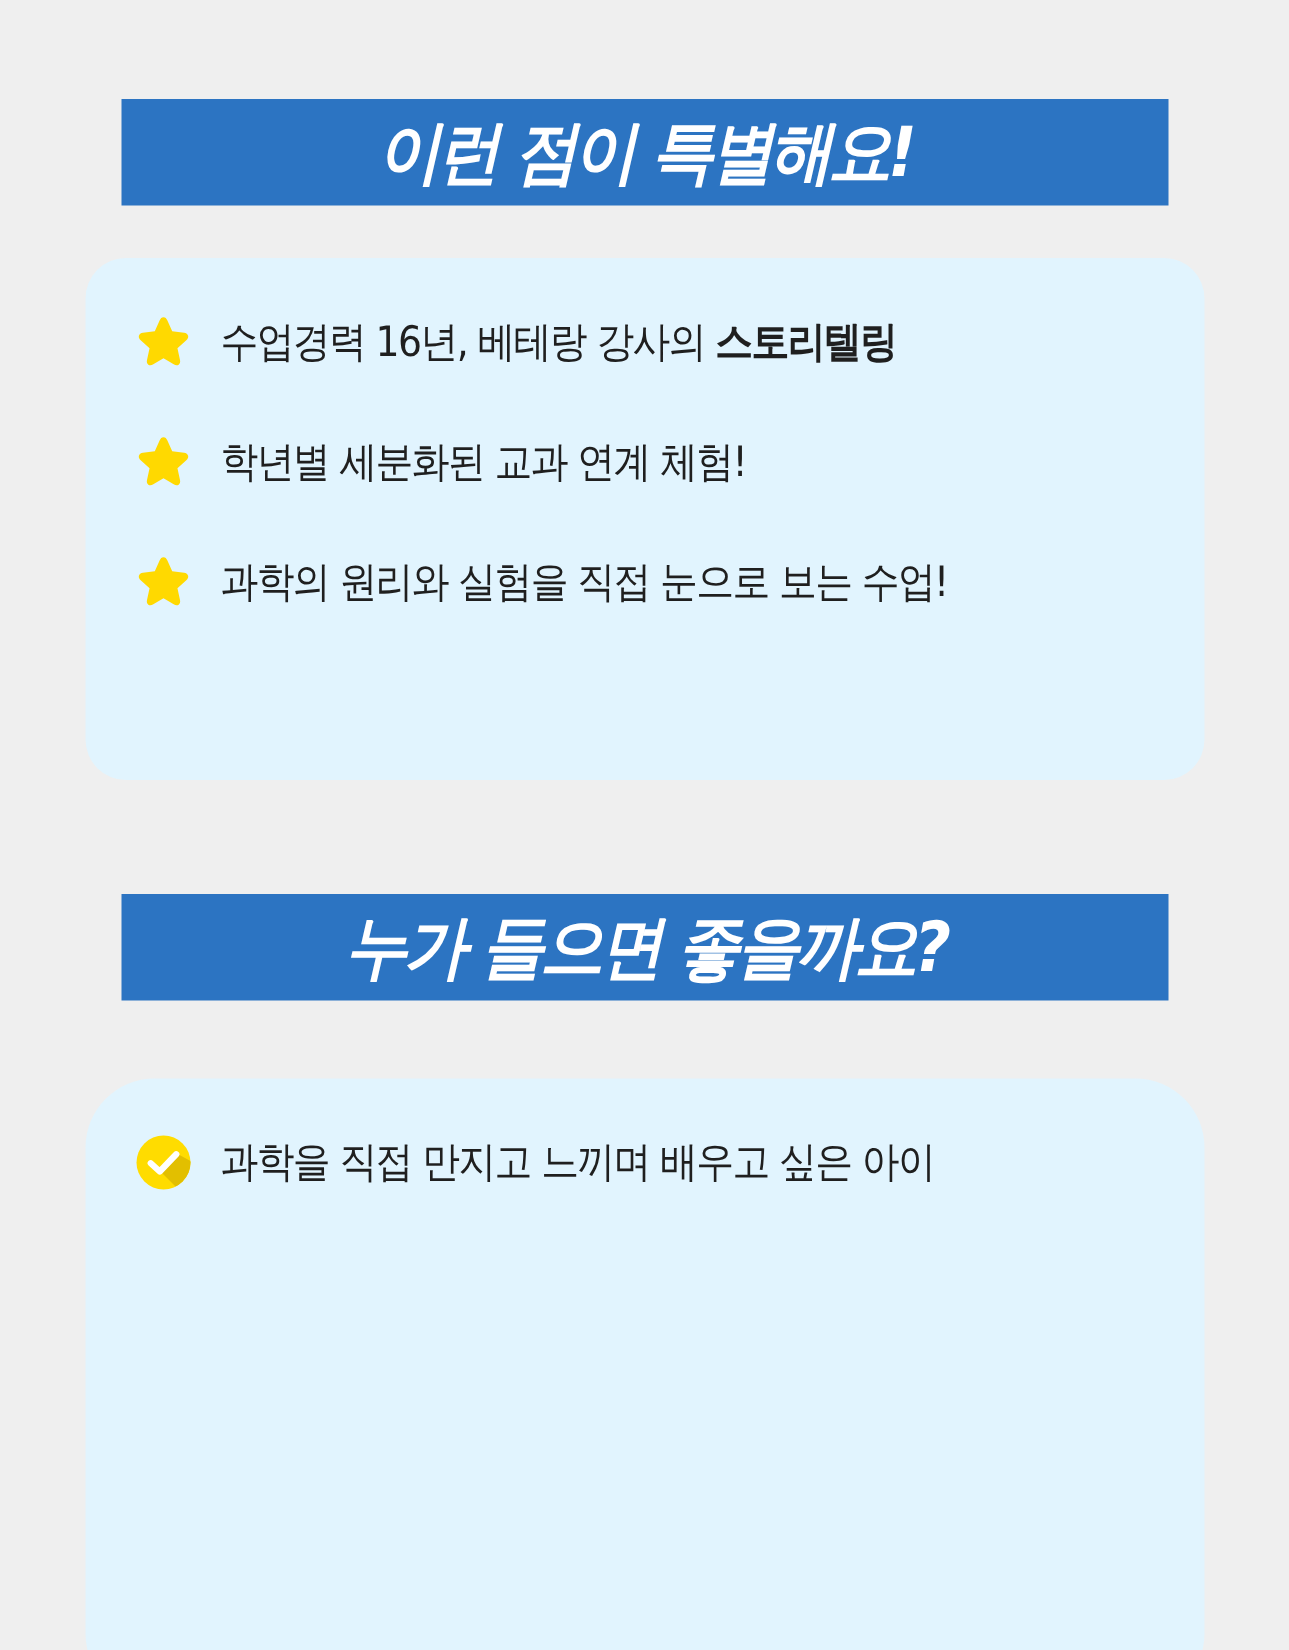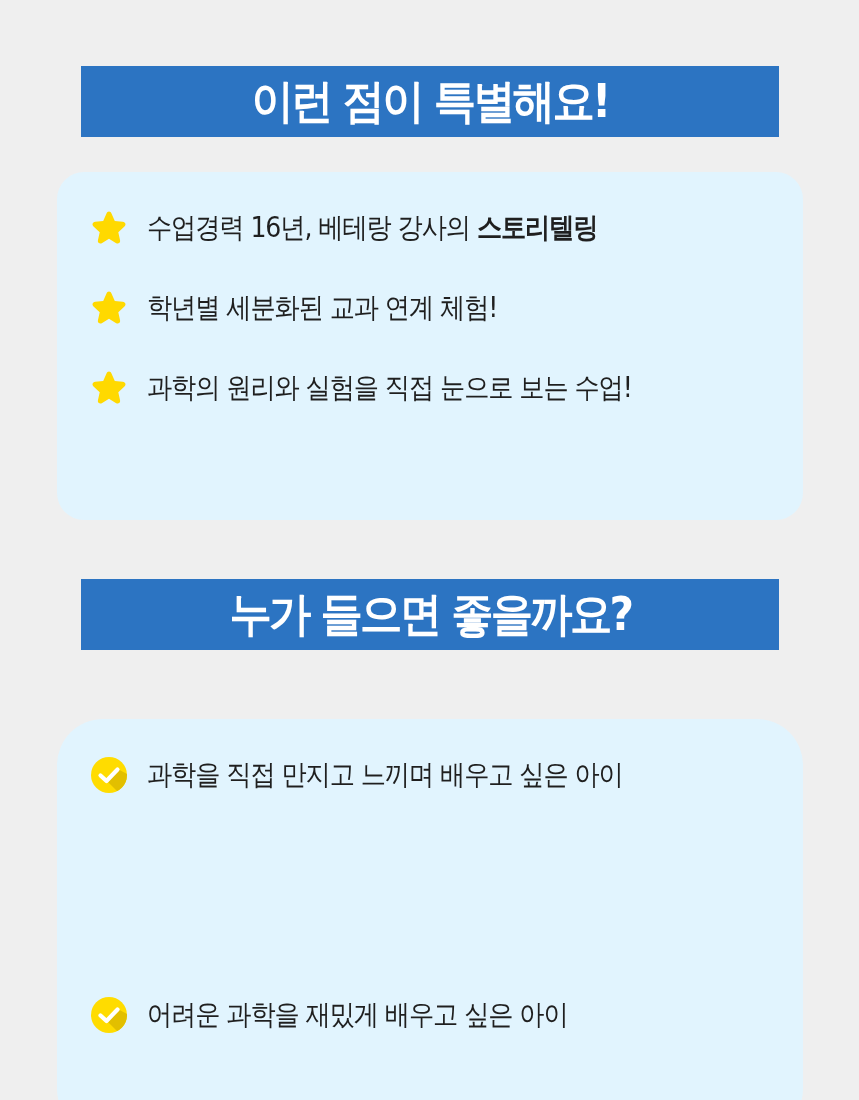--- a/index.html
+++ b/index.html
@@ -2,29 +2,29 @@
 <html><head>
 <meta charset="utf-8">
 <style>
   * { box-sizing: border-box; margin: 0; padding: 0; }
   html, body { width: 859px; height: 1100px; background: #efefef; overflow: hidden; }
   body { position: relative; font-family: "DejaVu Sans", "Liberation Sans", sans-serif; color: #222; }
 
   .banner {
     position: absolute; left: 81px; width: 698px; height: 71px;
     background: #2c74c2;
-    display: flex; align-items: center; justify-content: center;
+    display: flex; align-items: center; justify-content: center; font-style: italic;
   }
   .banner h2 {
     color: #ffffff; font-size: 46px; font-weight: bold; letter-spacing: -3px;
     font-family: "DejaVu Sans", sans-serif;
     transform: scaleX(0.92);
   }
   #banner-1 { top: 66px; }
-  #banner-2 { top: 579px; }
+  #banner-2 { top: 596px; }
 
   .card {
     position: absolute; left: 57px; width: 746px;
     background: #e1f4fe; border-radius: 46px;
   }
   #card-1 { top: 172px; height: 348px; border-radius: 27px; }
   #card-2 { top: 719px; height: 416px; }
 
   .item {
     position: absolute; left: 32px; height: 44px;
@@ -84,28 +84,13 @@
               <circle cx="20" cy="20" r="18"></circle>
             </clipPath>
           </defs>
           <circle cx="20" cy="20" r="18" fill="#ffdc00"></circle>
           <path d="M13 21 L18 26 L40 48 L40 20 L27 13 L18 26 Z" fill="#e2bf00" clip-path="url(#c1)"></path>
           <path d="M11.5 20.5 L17.5 26 L28.5 14.5" stroke="#fff" stroke-width="4.2" fill="none" stroke-linecap="round" stroke-linejoin="round"></path>
         </svg>
     </span>
     <span class="text">과학을 직접 만지고 느끼며 배우고 싶은 아이</span>
   </div>
-  <div class="item" style="top:274px">
-    <span class="icon">
-      <svg width="40" height="40" viewBox="0 0 40 40">
-          <defs>
-            <clipPath id="c4">
-              <circle cx="20" cy="20" r="18"></circle>
-            </clipPath>
-          </defs>
-          <circle cx="20" cy="20" r="18" fill="#ffdc00"></circle>
-          <path d="M13 21 L18 26 L40 48 L40 20 L27 13 L18 26 Z" fill="#e2bf00" clip-path="url(#c4)"></path>
-          <path d="M11.5 20.5 L17.5 26 L28.5 14.5" stroke="#fff" stroke-width="4.2" fill="none" stroke-linecap="round" stroke-linejoin="round"></path>
-        </svg>
-    </span>
-    <span class="text">어려운 과학을 재밌게 배우고 싶은 아이</span>
-  </div>
 </div>
 
 </body></html>

